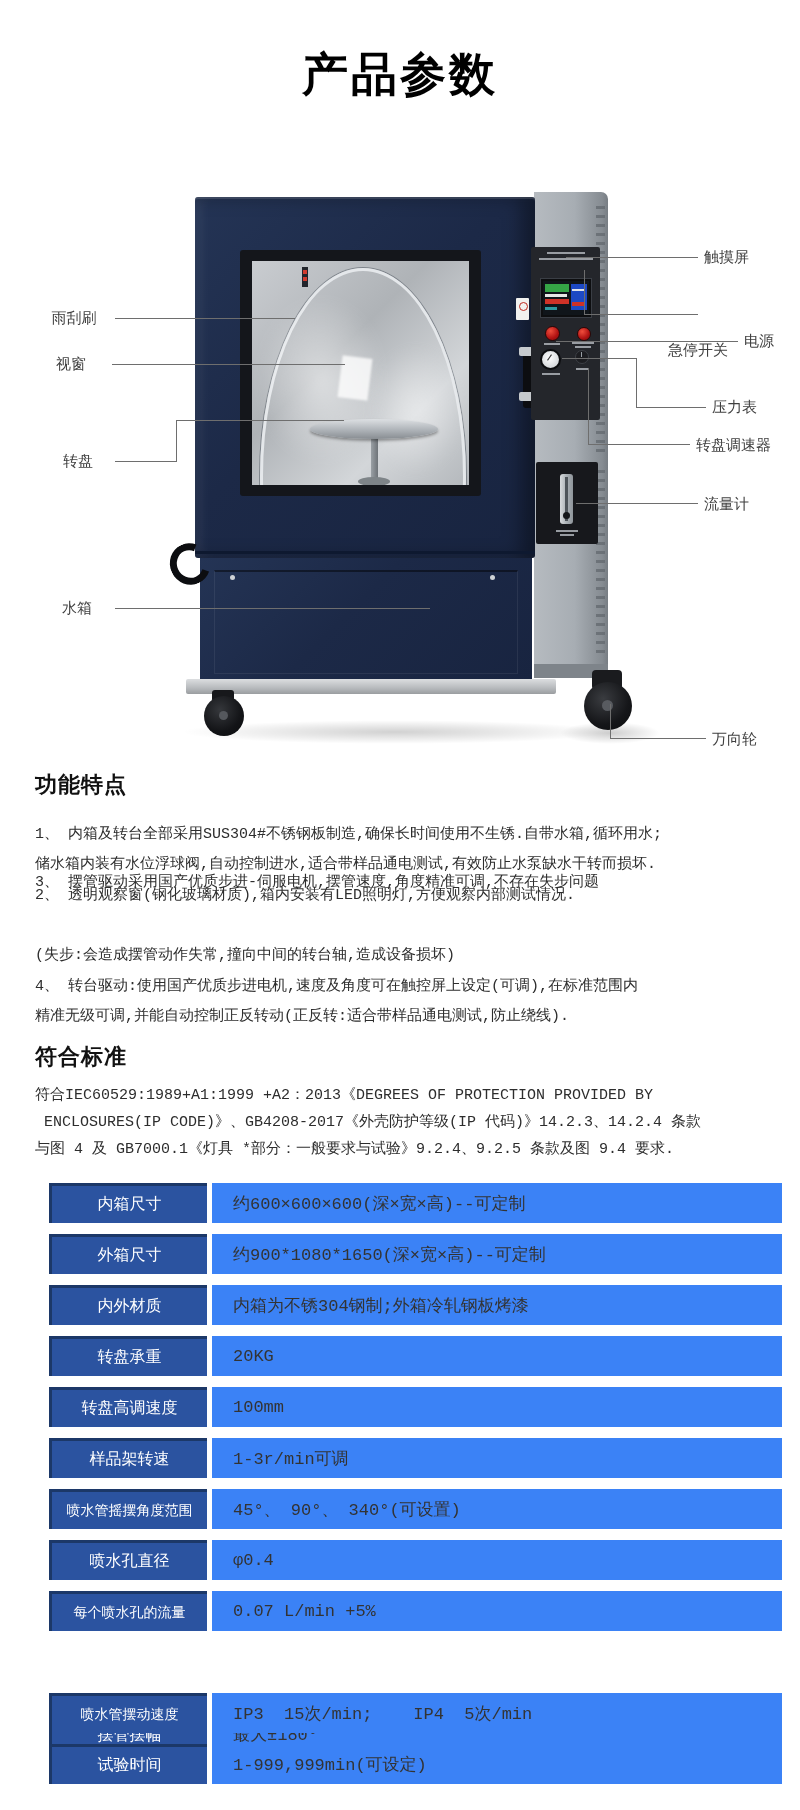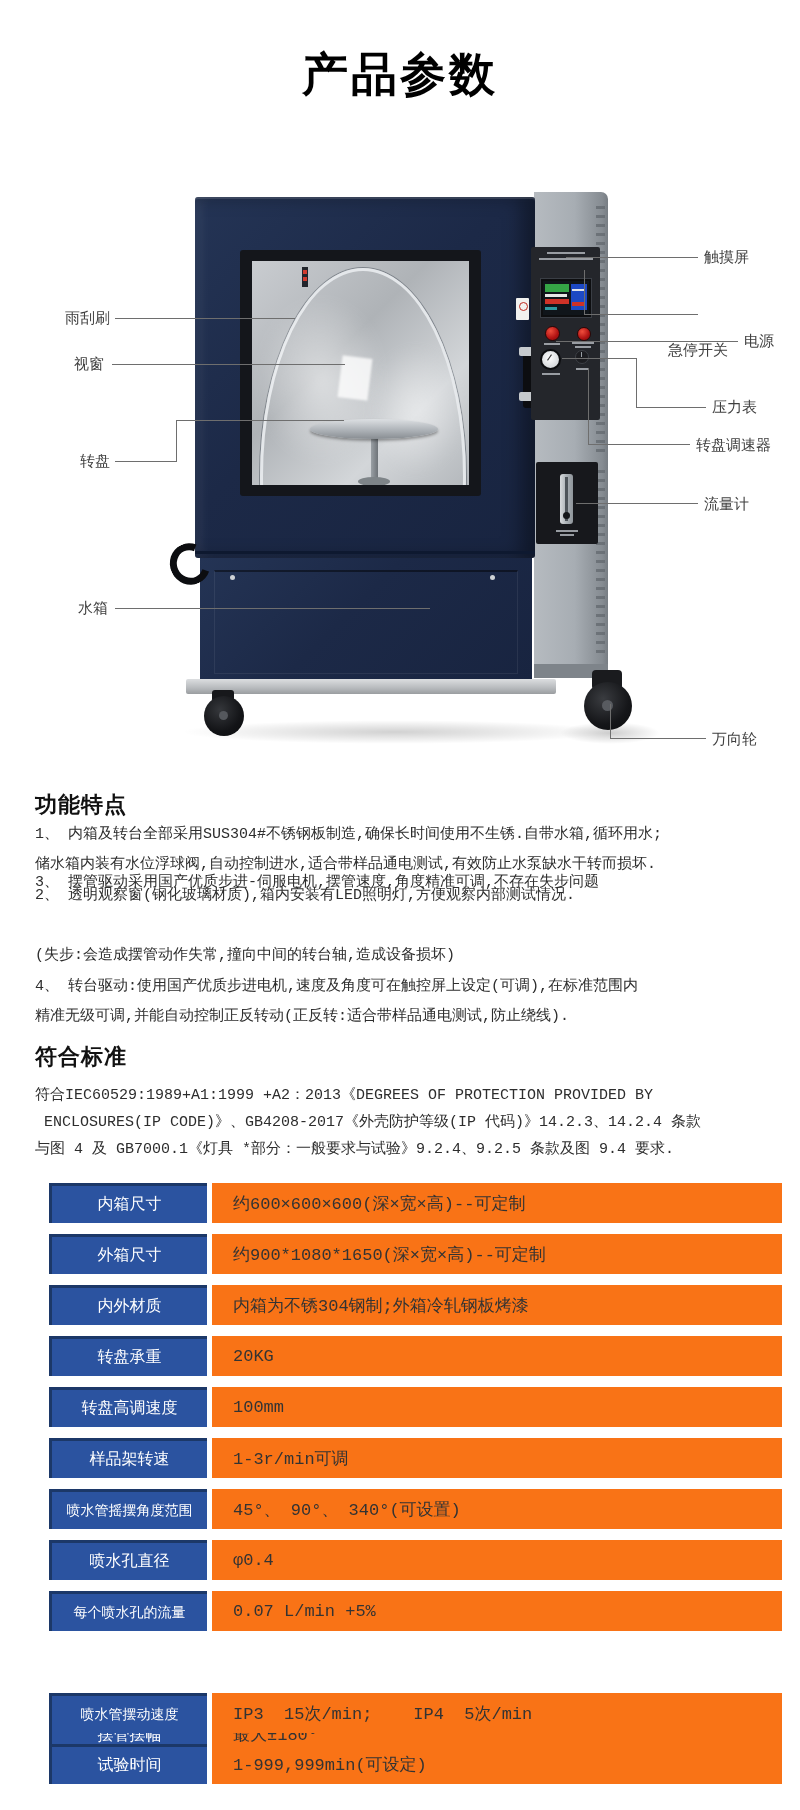--- a/index.html
+++ b/index.html
@@ -7,30 +7,30 @@
         font-family:Liberation Mono, monospace;color:#2d2d2d;}
   .abs{position:absolute;}
   
   #title{left:0;top:44px;width:800px;text-align:center;font-size:46px;font-weight:bold;
          color:#000;letter-spacing:3px;}
   .sec-head{left:35px;font-size:22px;font-weight:bold;color:#111;letter-spacing:1px;}
   .txt-line{left:35px;width:745px;height:30px;font-size:15px;color:#2d2d2d;white-space:pre;}
   
   .mlabel{font-size:15px;color:#3f3f3f;white-space:nowrap;}
   .mlabel.right{text-align:left;}
-  .mlabel.left{text-align:right;}
+  .mlabel.left{text-align:center;}
   .ln{position:absolute;background:#6e6e6e;}
   .lnh{height:1px;} .lnv{width:1px;}
   
   .trow{position:absolute;left:37px;width:733px;height:40px;margin-left:12px;}
   .tlabel{position:absolute;left:0;top:0;width:158px;height:40px;box-sizing:border-box;
           background:#2b53a0;border-top:3px solid #1c3868;border-left:3px solid #1c3868;
           color:#fff;display:flex;align-items:center;justify-content:center;font-size:16px;}
   .tlabel.small{font-size:14px;}
-  .tvalue{position:absolute;left:163px;top:0;width:570px;height:40px;background:#f97316;
+  .tvalue{position:absolute;left:163px;top:0;width:570px;height:40px;background:#3b82f6;
           display:flex;align-items:center;padding-left:21px;box-sizing:border-box;
           font-size:17px;color:#333;white-space:pre;}
   
   .navy{background:linear-gradient(135deg,#243455 0%,#1c2947 45%,#182440 100%);}
   .circle{border-radius:50%;}
   .tinybar{background:#aeb3b8;opacity:.85;height:2px;}
 </style>
 </head>
 <body>
 
@@ -177,21 +177,21 @@
     <div class="abs mlabel left" style="left:46px;top:599px;width:62px;">水箱</div>
     <div class="abs mlabel right" style="left:704px;top:248px;">触摸屏</div>
     <div class="abs mlabel right" style="left:668px;top:305px;margin-top:36px;">急停开关</div>
     <div class="abs mlabel right" style="left:744px;top:332px;">电源</div>
     <div class="abs mlabel right" style="left:712px;top:398px;">压力表</div>
     <div class="abs mlabel right" style="left:696px;top:436px;">转盘调速器</div>
     <div class="abs mlabel right" style="left:704px;top:495px;">流量计</div>
     <div class="abs mlabel right" style="left:712px;top:730px;">万向轮</div>
   </div>
 
-  <div class="abs sec-head" style="top:790px;">功能特点</div>
+  <div class="abs sec-head" style="top:770px;">功能特点</div>
   <div class="abs txt-line" style="top:824px;">1、 内箱及转台全部采用SUS304#不锈钢板制造,确保长时间使用不生锈.自带水箱,循环用水;</div>
   <div class="abs txt-line" style="top:854px;">储水箱内装有水位浮球阀,自动控制进水,适合带样品通电测试,有效防止水泵缺水干转而损坏.</div>
   <div class="abs txt-line" style="top:885px;">2、 透明观察窗(钢化玻璃材质),箱内安装有LED照明灯,方便观察内部测试情况.</div>
   <div class="abs txt-line" style="top:872px;">3、 摆管驱动采用国产优质步进-伺服电机,摆管速度,角度精准可调,不存在失步问题</div>
   <div class="abs txt-line" style="top:945px;">(失步:会造成摆管动作失常,撞向中间的转台轴,造成设备损坏)</div>
   <div class="abs txt-line" style="top:976px;">4、 转台驱动:使用国产优质步进电机,速度及角度可在触控屏上设定(可调),在标准范围内</div>
   <div class="abs txt-line" style="top:1006px;">精准无级可调,并能自动控制正反转动(正反转:适合带样品通电测试,防止绕线).</div>
 
   <div class="abs sec-head" style="top:1042px;">符合标准</div>
   <div class="abs txt-line" style="top:1085px;">符合IEC60529:1989+A1:1999 +A2：2013《DEGREES OF PROTECTION PROVIDED BY</div>

